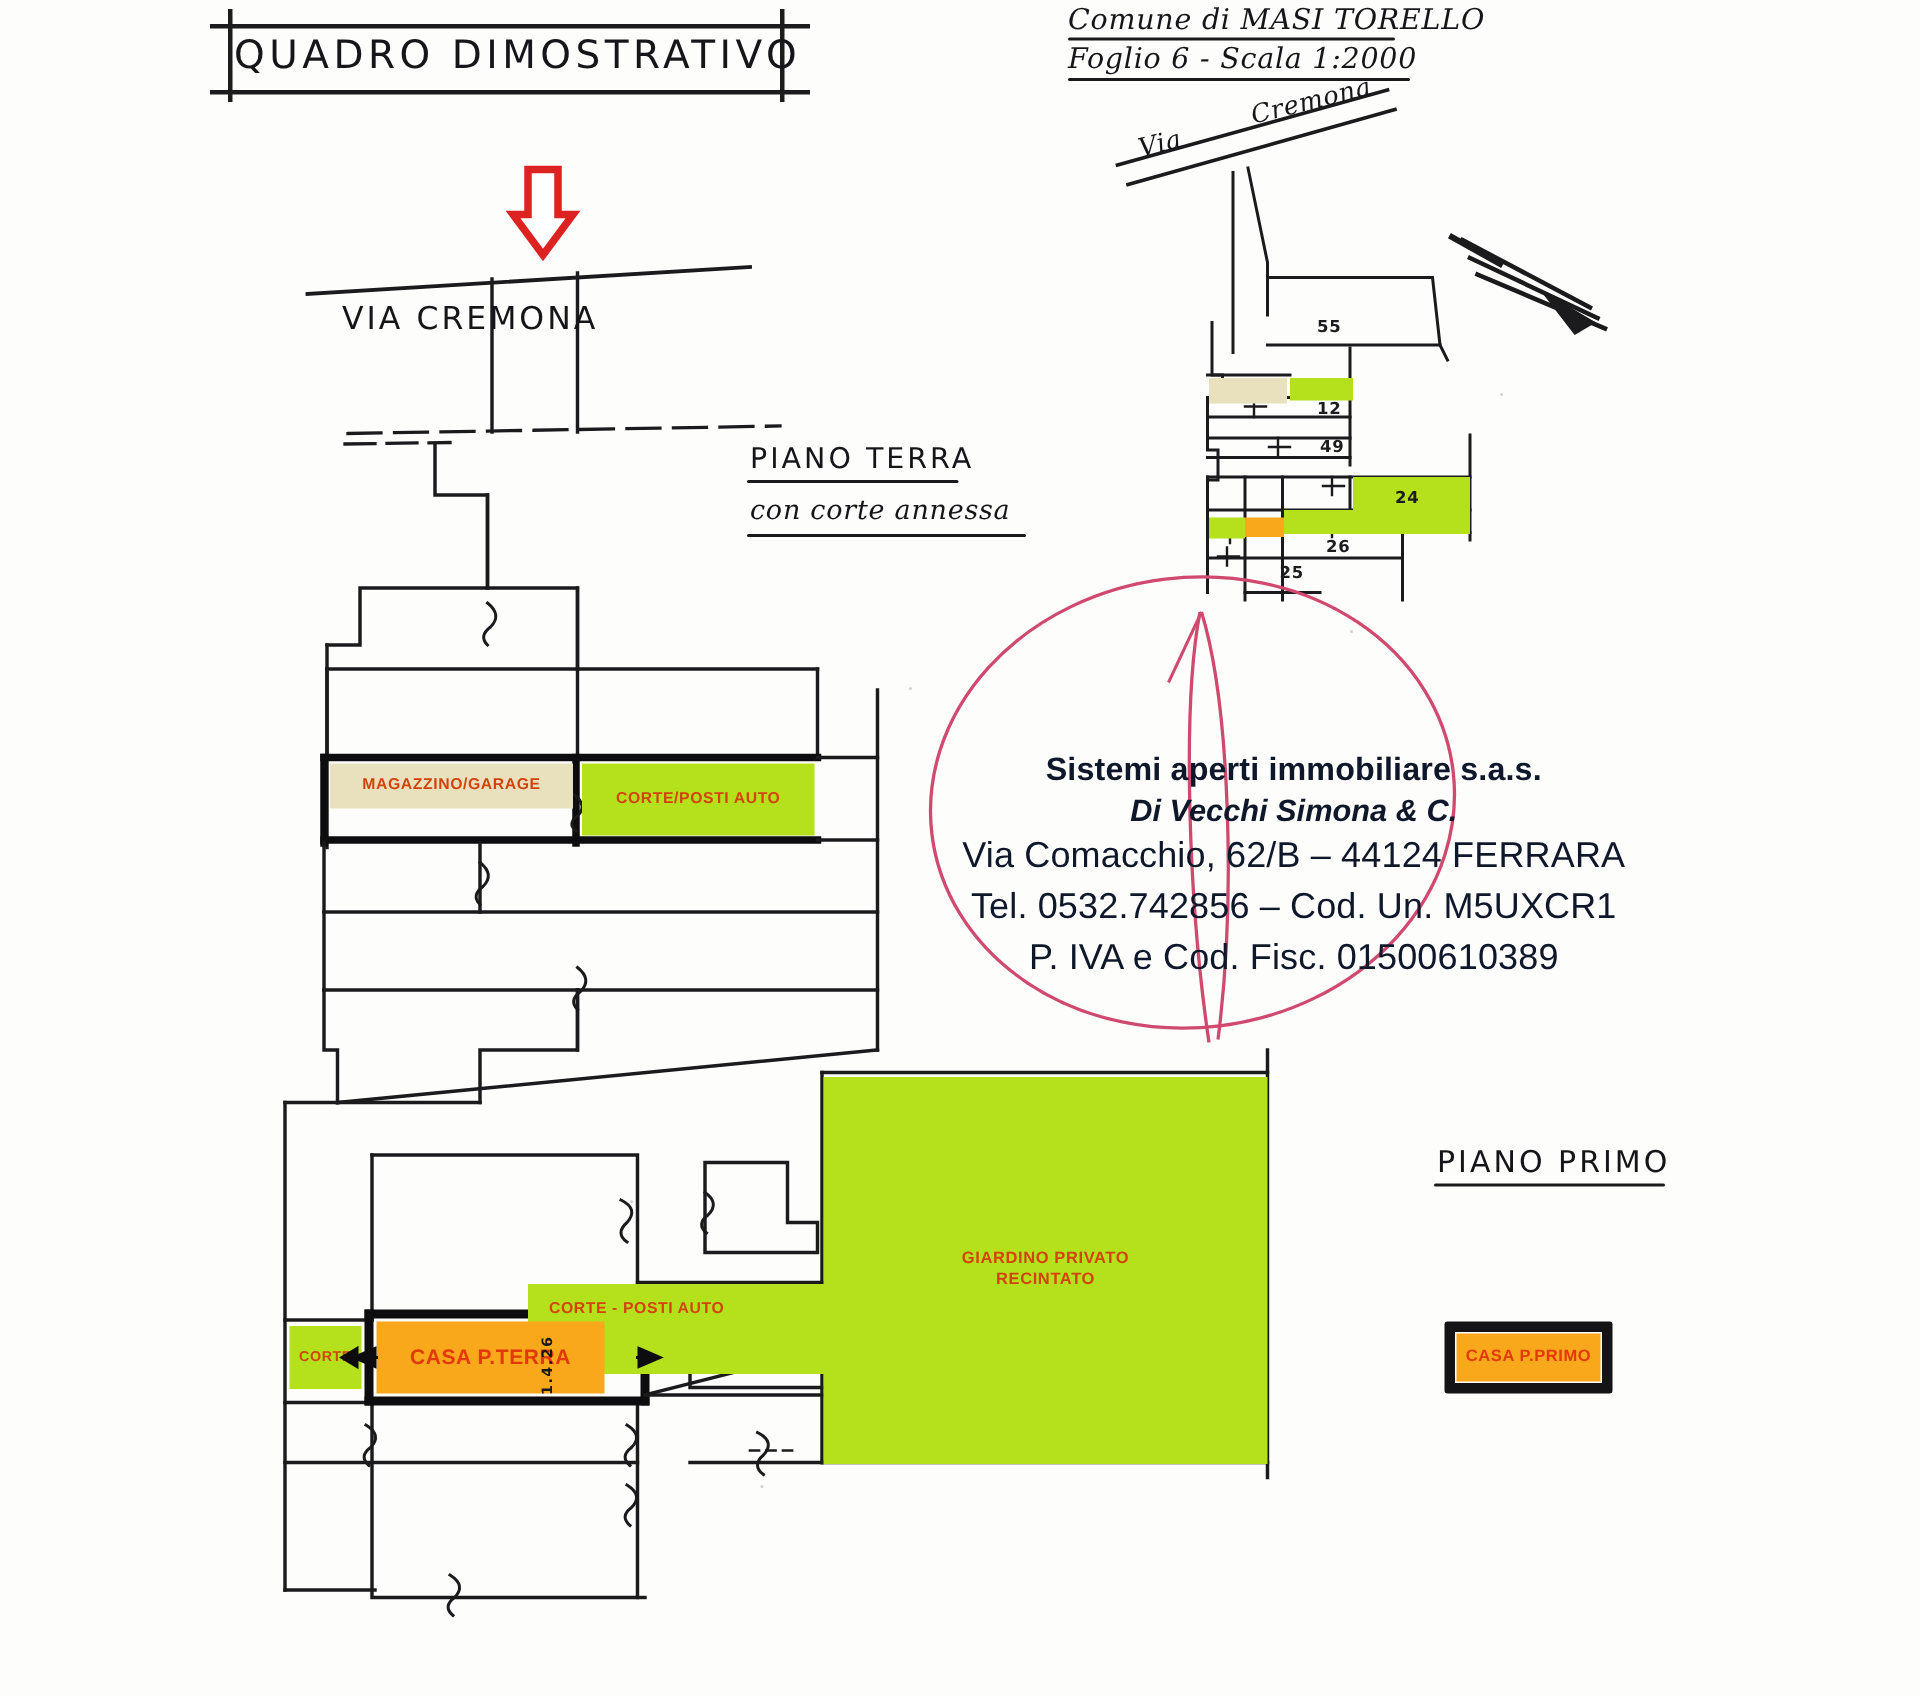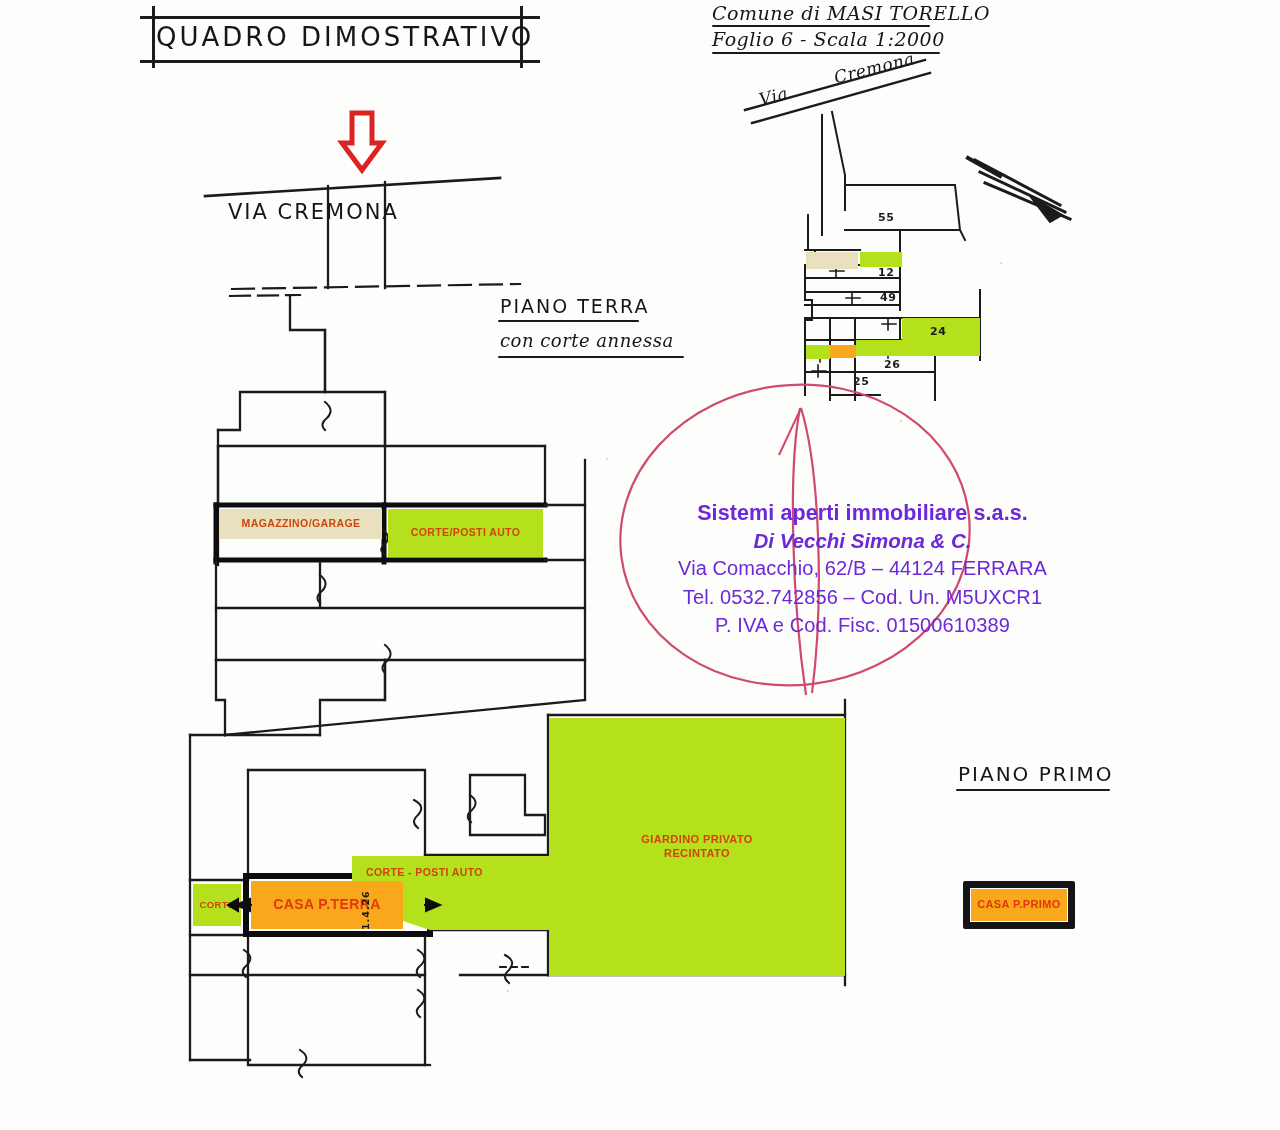--- a/index.html
+++ b/index.html
@@ -71,25 +71,25 @@
     box-sizing:border-box;
     background:#ffffff;
     border-radius:2px;
   }
 
   svg.overlay{position:absolute;left:0;top:0;width:1280px;height:1130px;pointer-events:none;}
 
   
   #stamp{
     position:absolute;left:615px;top:500px;width:495px;
-    text-align:center;color:#6d28d9;
+    text-align:center;color:#0f172a;
   }
   #stamp .l1{font-size:21.5px;font-weight:700;letter-spacing:.1px;line-height:1.28;}
   #stamp .l2{font-size:20.5px;font-weight:700;font-style:italic;line-height:1.3;}
-  #stamp .l3,#stamp .l4,#stamp .l5{font-size:20px;font-weight:400;line-height:1.42;letter-spacing:.1px;}
+  #stamp .l3,#stamp .l4,#stamp .l5{font-size:24px;font-weight:400;line-height:1.42;letter-spacing:.1px;}
 
   
   .parcel{
     position:absolute;
     font-family:"DejaVu Sans", sans-serif;
     font-size:11px;font-weight:700;color:#1d1d20;
     letter-spacing:.5px;
   }
 
   .vert-dim{
@@ -288,21 +288,21 @@
 
   <div class="chip green" style="left:388px;top:509px;width:155px;height:48px;">
     <span>CORTE/POSTI AUTO</span>
   </div>
 
   <div class="chip green" style="left:549px;top:718px;width:296px;height:258px;flex-direction:column;">
     <span style="font-size:11px;">GIARDINO PRIVATO</span>
     <span style="font-size:11px;">RECINTATO</span>
   </div>
 
-  <div class="abs" style="left:352px;top:856px;width:198px;height:74px;overflow:hidden;">
+  <div class="abs" style="left:352px;top:856px;width:198px;height:60px;overflow:hidden;">
     <svg width="198" height="74" viewBox="0 0 198 74">
       <path d="M0 0 L198 0 L198 74 L196 74 L78 74 L0 48 Z" fill="#b4e01c"></path>
     </svg>
     <span class="abs" style="left:14px;top:10px;font-size:10.5px;font-weight:700;color:#d2440b;letter-spacing:.4px;white-space:nowrap;">CORTE - POSTI AUTO</span>
   </div>
 
   <div class="chip green" style="left:193px;top:884px;width:48px;height:42px;font-size:9.5px;">
     <span>CORTE</span>
   </div>
 

